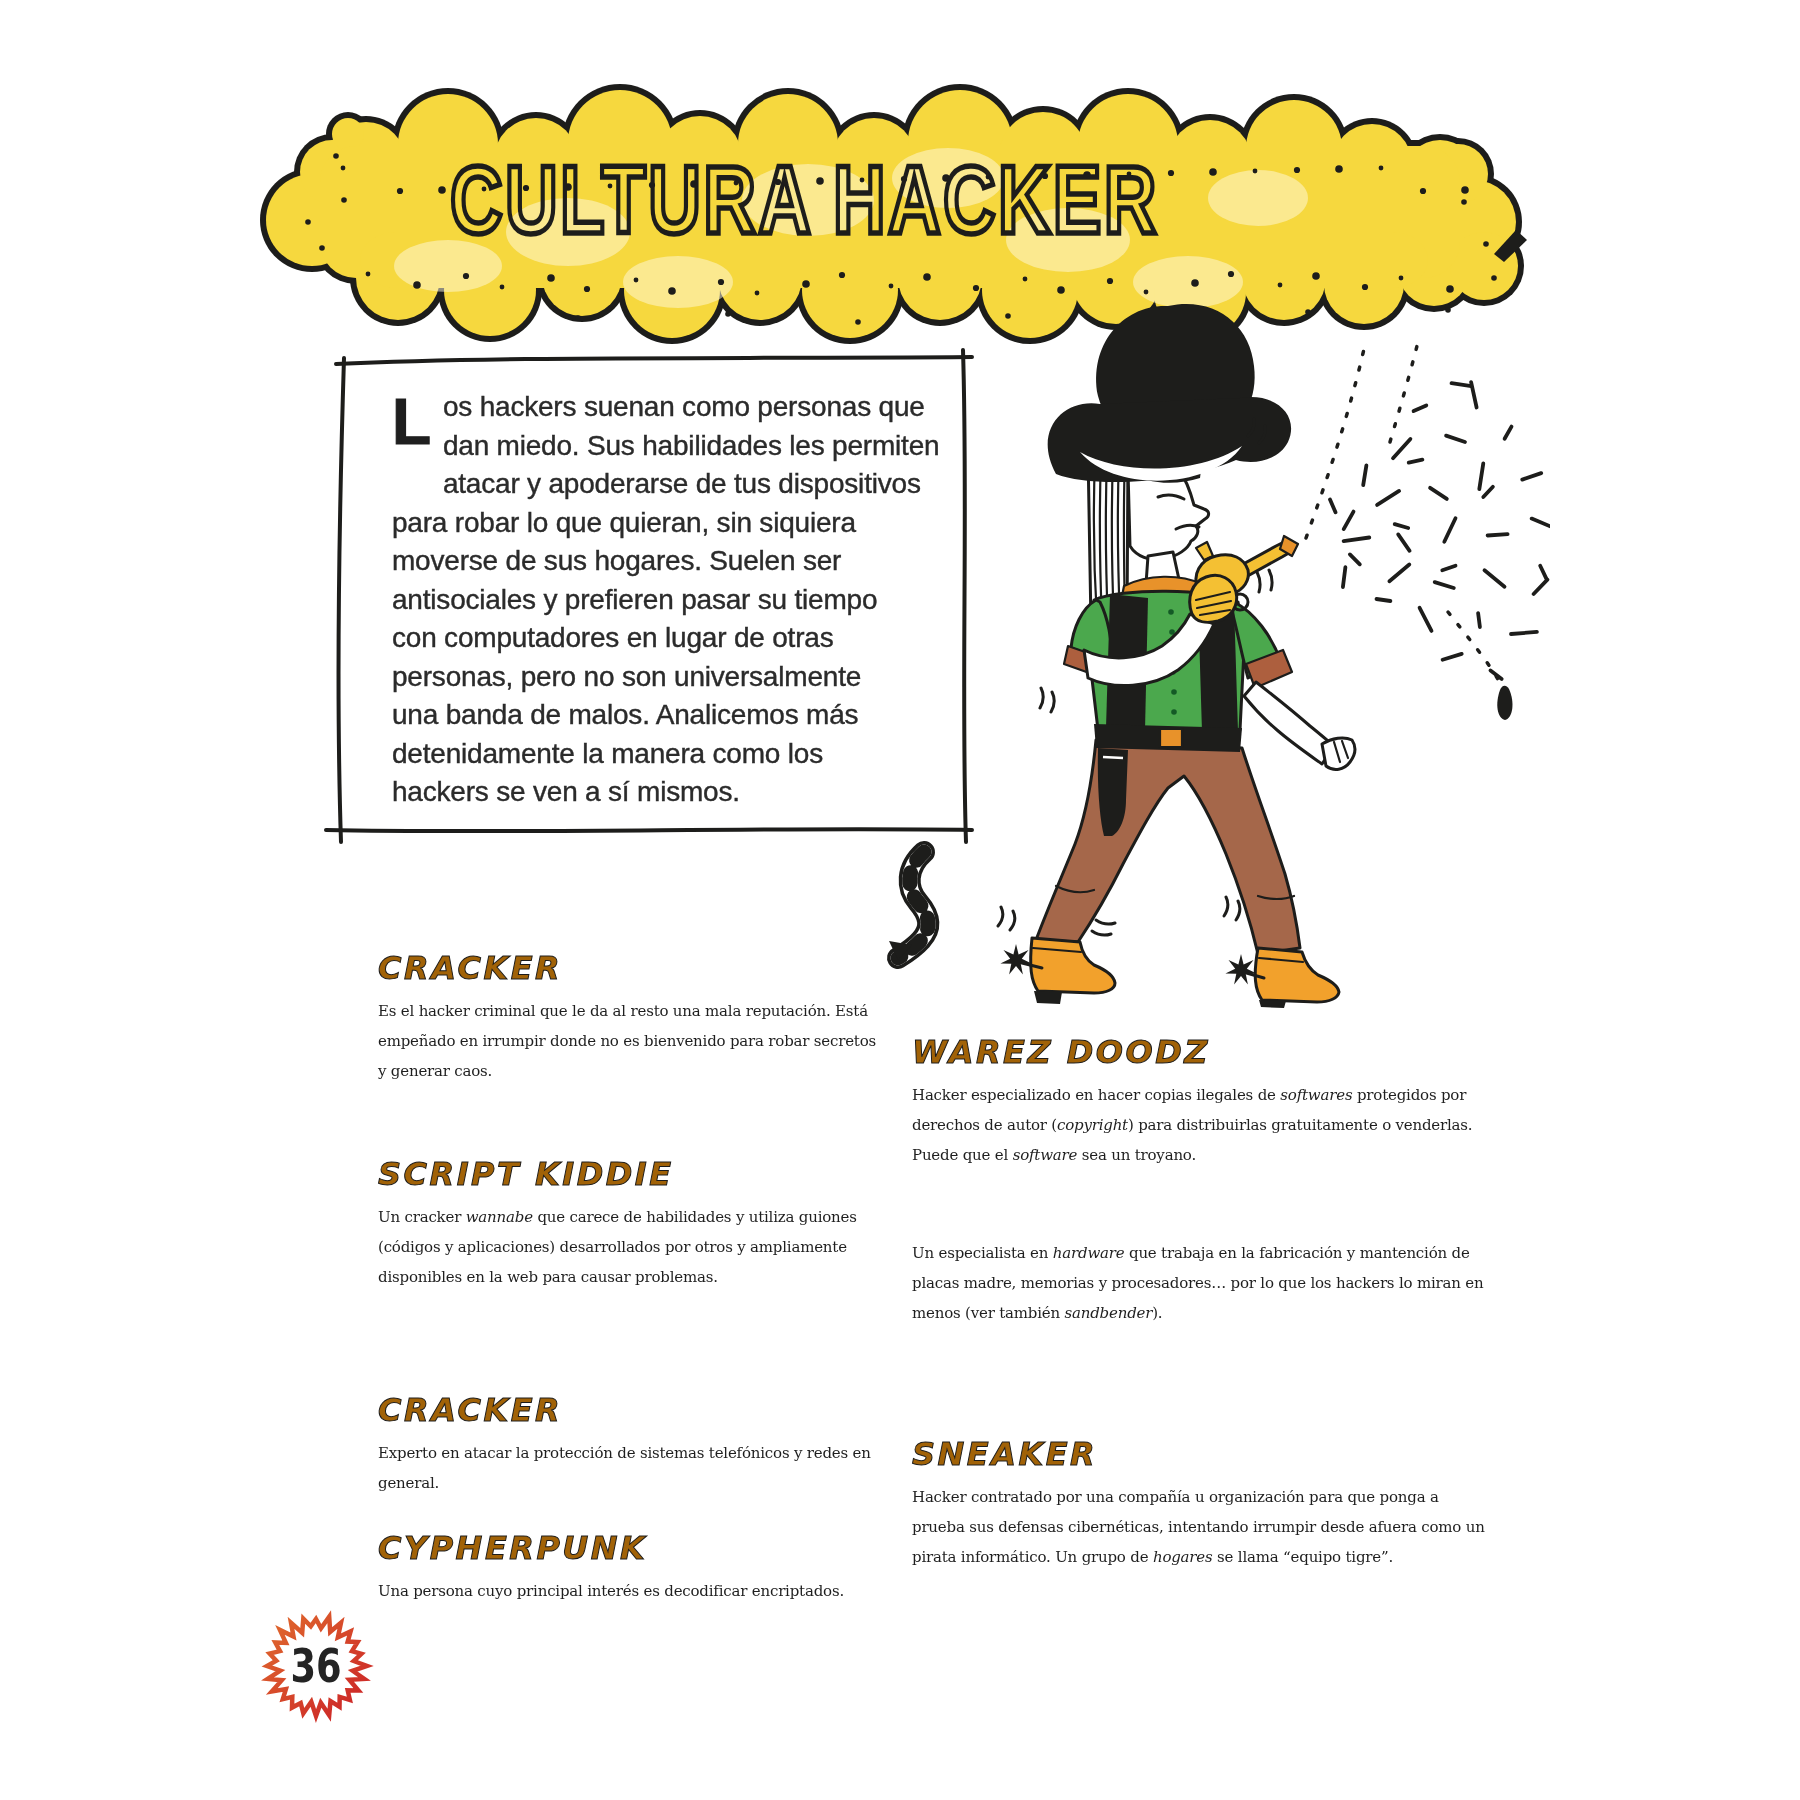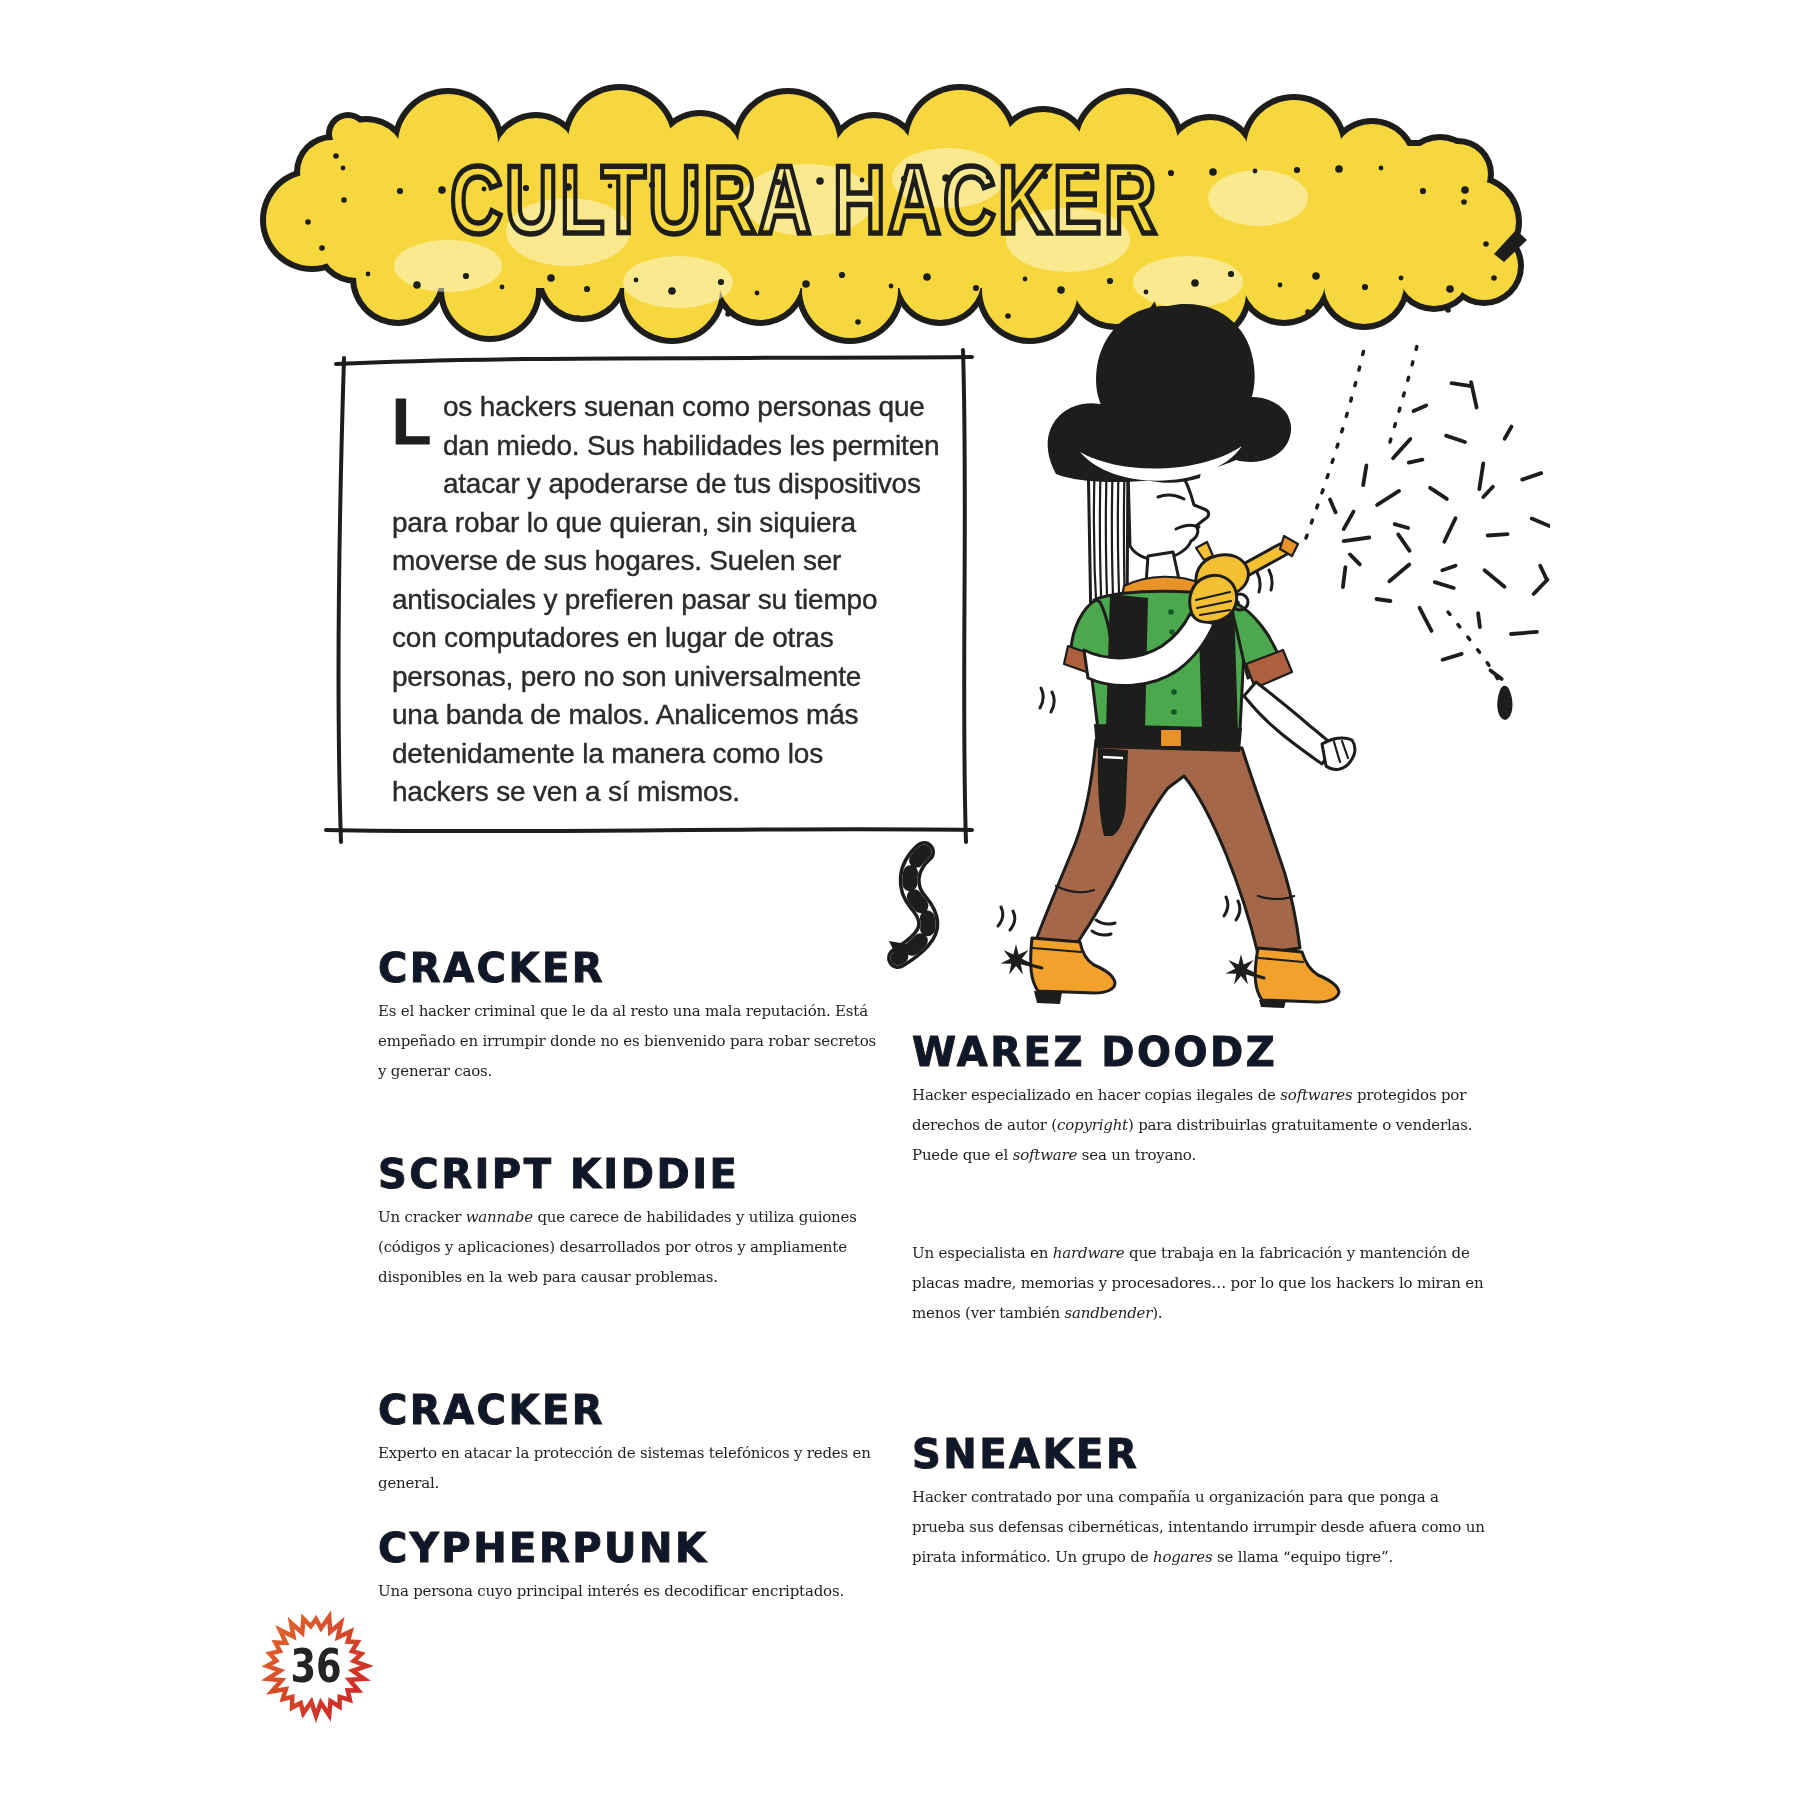--- a/index.html
+++ b/index.html
@@ -19,22 +19,22 @@
   .intro{position:absolute;left:392px;top:388px;width:560px;font-size:28px;line-height:38.5px;
       color:#2b2b2b;-webkit-text-stroke:0.4px #2b2b2b;letter-spacing:-0.2px;}
   .intro .dropcap{float:left;font-weight:700;font-size:64px;line-height:56px;height:72px;
       margin:6px 12px 0 0;color:#1f1f1f;-webkit-text-stroke:1.2px #1f1f1f;}
   .intro-text{white-space:pre-line;}
 
   
   .term-block{position:absolute;}
   .tb-l{left:378px;width:500px;}
   .tb-r{left:912px;width:580px;}
-  .term-block h3{margin:0 0 10px 0;font-family:"DejaVu Sans",sans-serif;
-      font-weight:700;font-size:40px;line-height:36px;letter-spacing:2.5px;color:#0f172a;
+  .term-block h3{margin:0 0 10px 0;font-family:"DejaVu Sans",sans-serif;font-style:italic;
+      font-weight:700;font-size:32px;line-height:36px;letter-spacing:2.5px;color:#a16207;
       -webkit-text-stroke:1px #1b1b1b;}
   .term-block p{margin:0;font-family:"DejaVu Serif",serif;font-size:15px;line-height:30px;
       color:#1f1f1f;letter-spacing:-0.2px;}
   .term-block p i{font-style:italic;}
 
   
   .figure-svg{position:absolute;left:850px;top:280px;width:700px;height:730px;}
 
   
   .badge{position:absolute;left:254px;top:1604px;width:124px;height:124px;}

